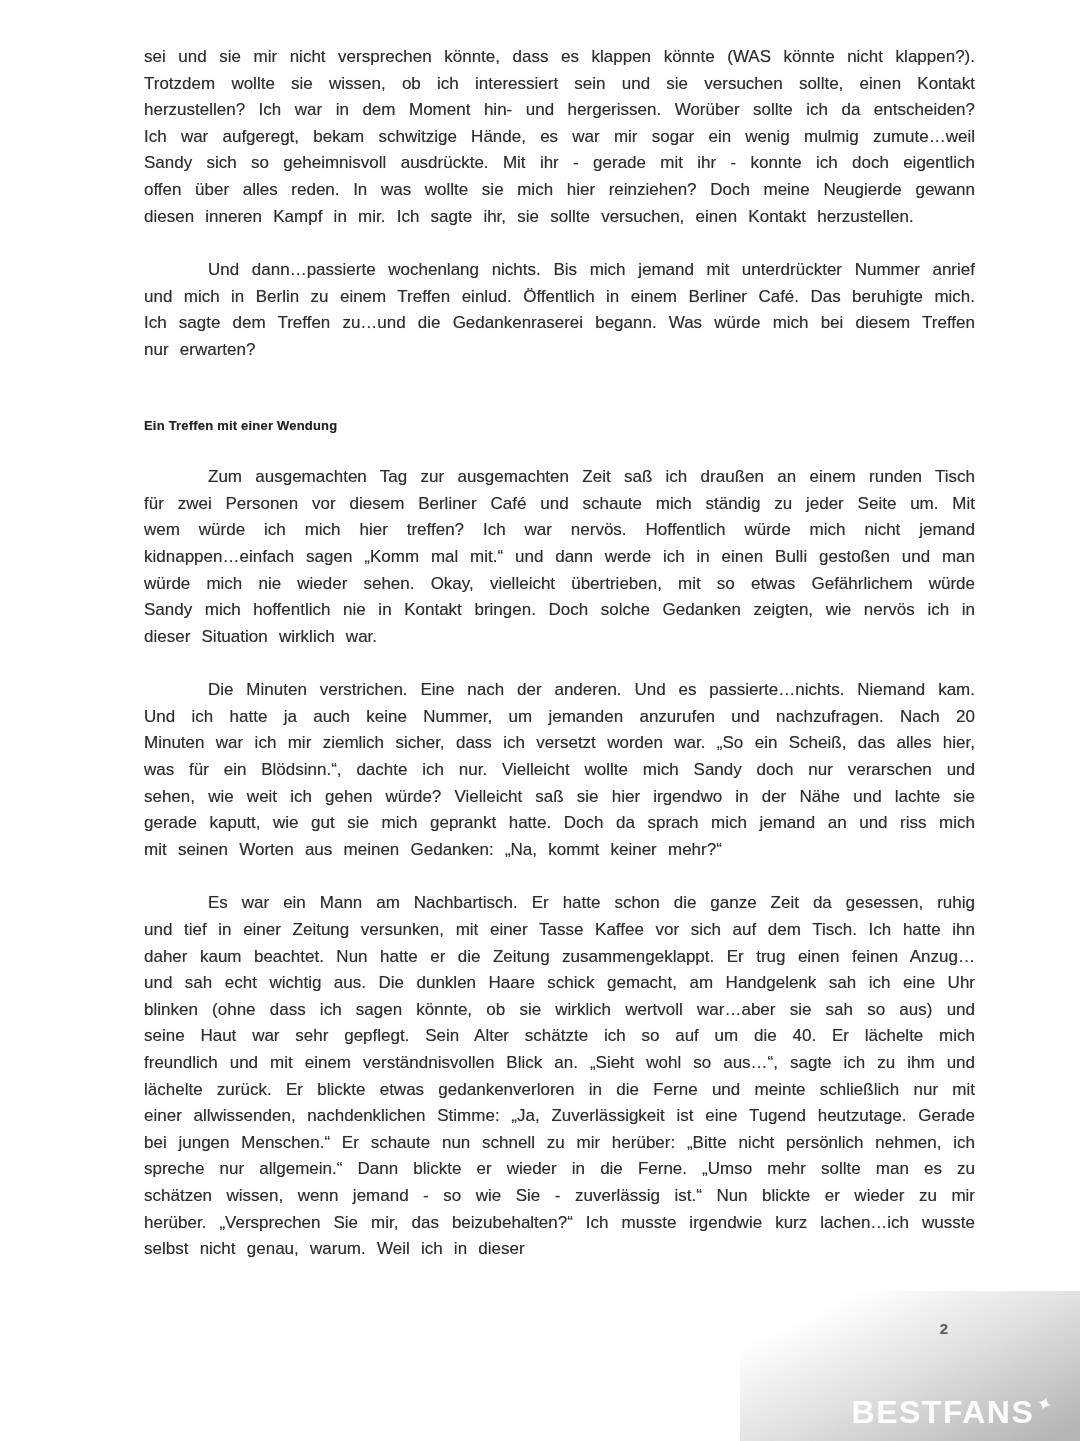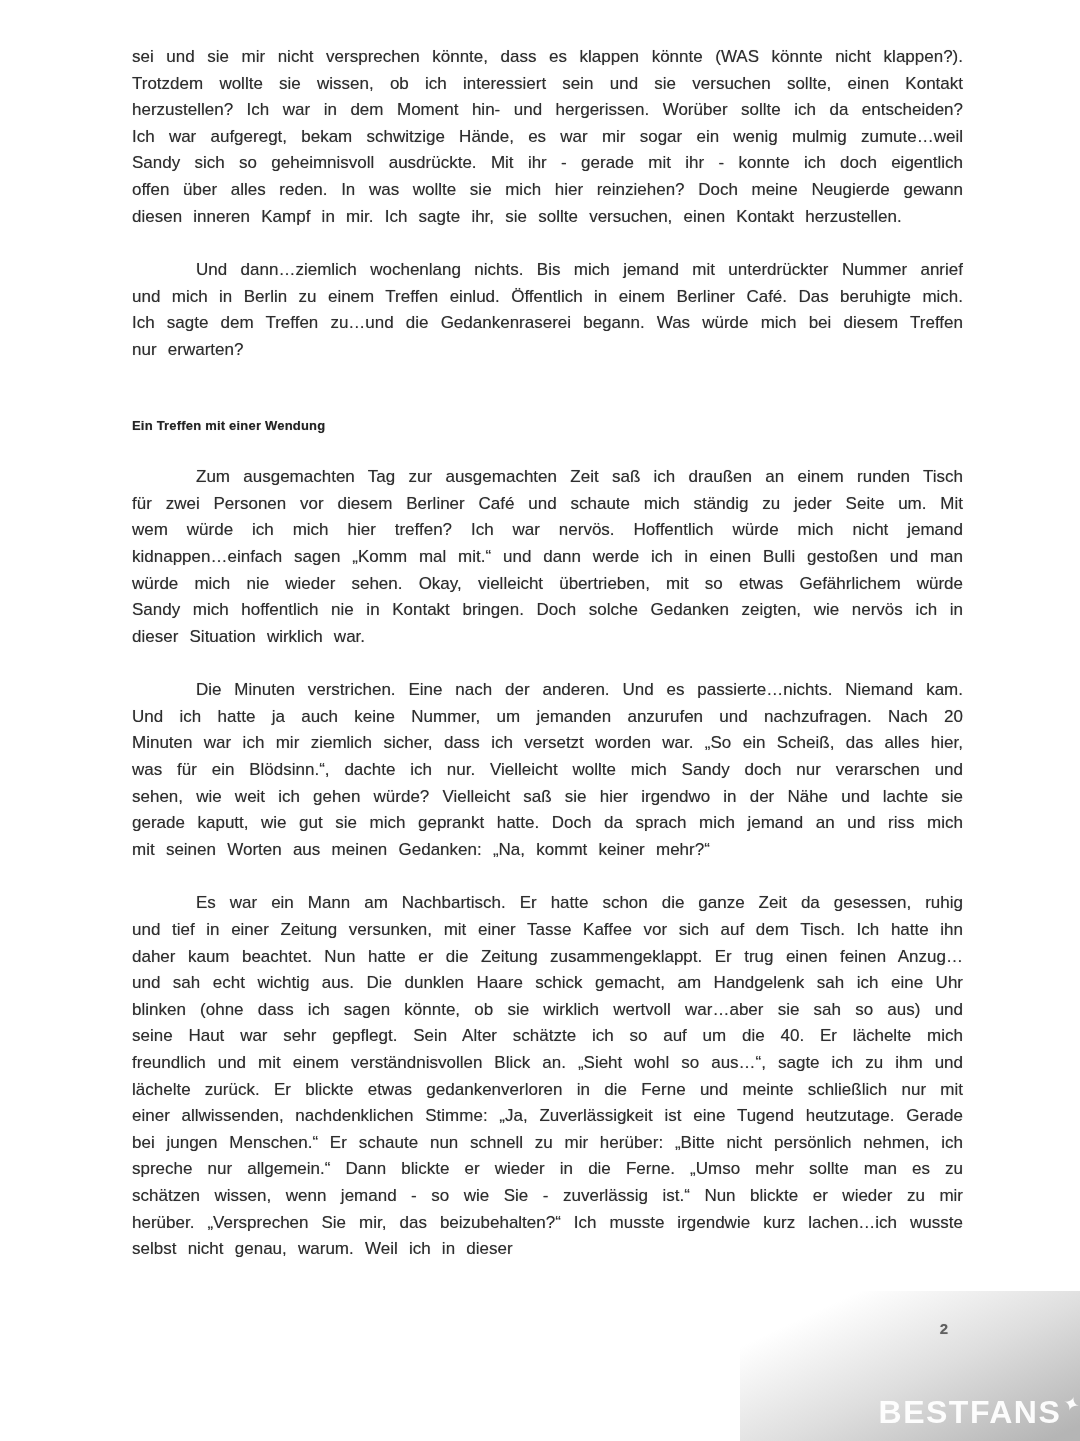--- a/index.html
+++ b/index.html
@@ -14,21 +14,21 @@
     overflow: hidden;
     font-family: "Liberation Sans", sans-serif;
   }
   .page {
     position: absolute;
     inset: 0;
     background: #ffffff;
   }
   .text-block {
     position: absolute;
-    left: 132px;
+    left: 144px;
     top: 44px;
     width: 831px;
     color: #2e2e2e;
     font-size: 17px;
     line-height: 26.6px;
     text-shadow: 0 0 0.7px rgba(60,60,60,0.55);
     filter: blur(0.3px);
   }
   p.para {
     margin: 0 0 27px 0;
@@ -61,21 +61,21 @@
     bottom: 0;
     width: 340px;
     height: 150px;
     background: linear-gradient(155deg,
       rgba(195,195,195,0) 18%,
       rgba(182,182,182,0.45) 55%,
       rgba(168,168,168,0.85) 95%);
     display: flex;
     align-items: flex-end;
     justify-content: flex-end;
-    padding: 0 0 10px 0;
+    padding: 0 27px 10px 0;
     box-sizing: border-box;
   }
   .wm-row {
     display: flex;
     align-items: center;
     filter: blur(0.6px);
   }
   .wm-text {
     color: rgba(255,255,255,0.95);
     font-size: 32px;
@@ -91,21 +91,21 @@
   }
 </style>
 </head>
 <body>
 
 <div class="page">
 
   <main class="text-block">
     <p class="para">sei und sie mir nicht versprechen könnte, dass es klappen könnte (WAS könnte nicht klappen?). Trotzdem wollte sie wissen, ob ich interessiert sein und sie versuchen sollte, einen Kontakt herzustellen? Ich war in dem Moment hin- und hergerissen. Worüber sollte ich da entscheiden? Ich war aufgeregt, bekam schwitzige Hände, es war mir sogar ein wenig mulmig zumute…weil Sandy sich so geheimnisvoll ausdrückte. Mit ihr - gerade mit ihr - konnte ich doch eigentlich offen über alles reden. In was wollte sie mich hier reinziehen? Doch meine Neugierde gewann diesen inneren Kampf in mir. Ich sagte ihr, sie sollte versuchen, einen Kontakt herzustellen.</p>
 
-    <p class="para indent">Und dann…ziemlich wochenlang nichts. Bis mich jemand mit unterdrückter Nummer anrief und mich in Berlin zu einem Treffen einlud. Öffentlich in einem Berliner Café. Das beruhigte mich. Ich sagte dem Treffen zu…und die Gedankenraserei begann. Was würde mich bei diesem Treffen nur erwarten?</p>
+    <p class="para indent">Und dann…passierte wochenlang nichts. Bis mich jemand mit unterdrückter Nummer anrief und mich in Berlin zu einem Treffen einlud. Öffentlich in einem Berliner Café. Das beruhigte mich. Ich sagte dem Treffen zu…und die Gedankenraserei begann. Was würde mich bei diesem Treffen nur erwarten?</p>
 
     <h2 class="heading">Ein Treffen mit einer Wendung</h2>
 
     <p class="para indent">Zum ausgemachten Tag zur ausgemachten Zeit saß ich draußen an einem runden Tisch für zwei Personen vor diesem Berliner Café und schaute mich ständig zu jeder Seite um. Mit wem würde ich mich hier treffen? Ich war nervös. Hoffentlich würde mich nicht jemand kidnappen…einfach sagen „Komm mal mit.“ und dann werde ich in einen Bulli gestoßen und man würde mich nie wieder sehen. Okay, vielleicht übertrieben, mit so etwas Gefährlichem würde Sandy mich hoffentlich nie in Kontakt bringen. Doch solche Gedanken zeigten, wie nervös ich in dieser Situation wirklich war.</p>
 
     <p class="para indent">Die Minuten verstrichen. Eine nach der anderen. Und es passierte…nichts. Niemand kam. Und ich hatte ja auch keine Nummer, um jemanden anzurufen und nachzufragen. Nach 20 Minuten war ich mir ziemlich sicher, dass ich versetzt worden war. „So ein Scheiß, das alles hier, was für ein Blödsinn.“, dachte ich nur. Vielleicht wollte mich Sandy doch nur verarschen und sehen, wie weit ich gehen würde? Vielleicht saß sie hier irgendwo in der Nähe und lachte sie gerade kaputt, wie gut sie mich geprankt hatte. Doch da sprach mich jemand an und riss mich mit seinen Worten aus meinen Gedanken: „Na, kommt keiner mehr?“</p>
 
     <p class="para indent">Es war ein Mann am Nachbartisch. Er hatte schon die ganze Zeit da gesessen, ruhig und tief in einer Zeitung versunken, mit einer Tasse Kaffee vor sich auf dem Tisch. Ich hatte ihn daher kaum beachtet. Nun hatte er die Zeitung zusammengeklappt. Er trug einen feinen Anzug…und sah echt wichtig aus. Die dunklen Haare schick gemacht, am Handgelenk sah ich eine Uhr blinken (ohne dass ich sagen könnte, ob sie wirklich wertvoll war…aber sie sah so aus) und seine Haut war sehr gepflegt. Sein Alter schätzte ich so auf um die 40. Er lächelte mich freundlich und mit einem verständnisvollen Blick an. „Sieht wohl so aus…“, sagte ich zu ihm und lächelte zurück. Er blickte etwas gedankenverloren in die Ferne und meinte schließlich nur mit einer allwissenden, nachdenklichen Stimme: „Ja, Zuverlässigkeit ist eine Tugend heutzutage. Gerade bei jungen Menschen.“ Er schaute nun schnell zu mir herüber: „Bitte nicht persönlich nehmen, ich spreche nur allgemein.“ Dann blickte er wieder in die Ferne. „Umso mehr sollte man es zu schätzen wissen, wenn jemand - so wie Sie - zuverlässig ist.“ Nun blickte er wieder zu mir herüber. „Versprechen Sie mir, das beizubehalten?“ Ich musste irgendwie kurz lachen…ich wusste selbst nicht genau, warum. Weil ich in dieser</p>
   </main>
 

